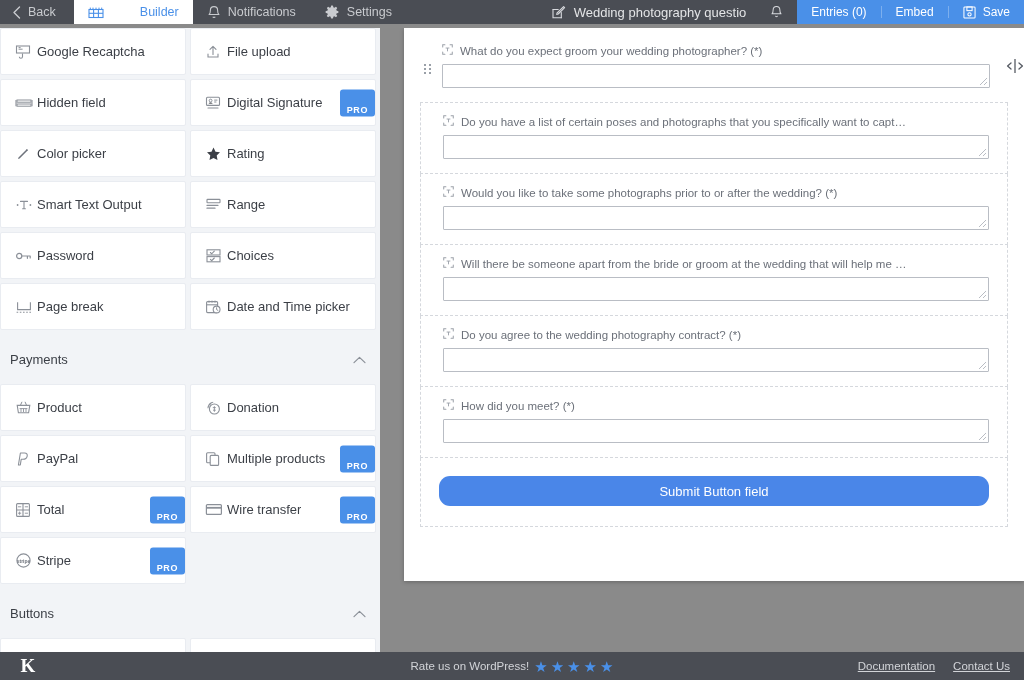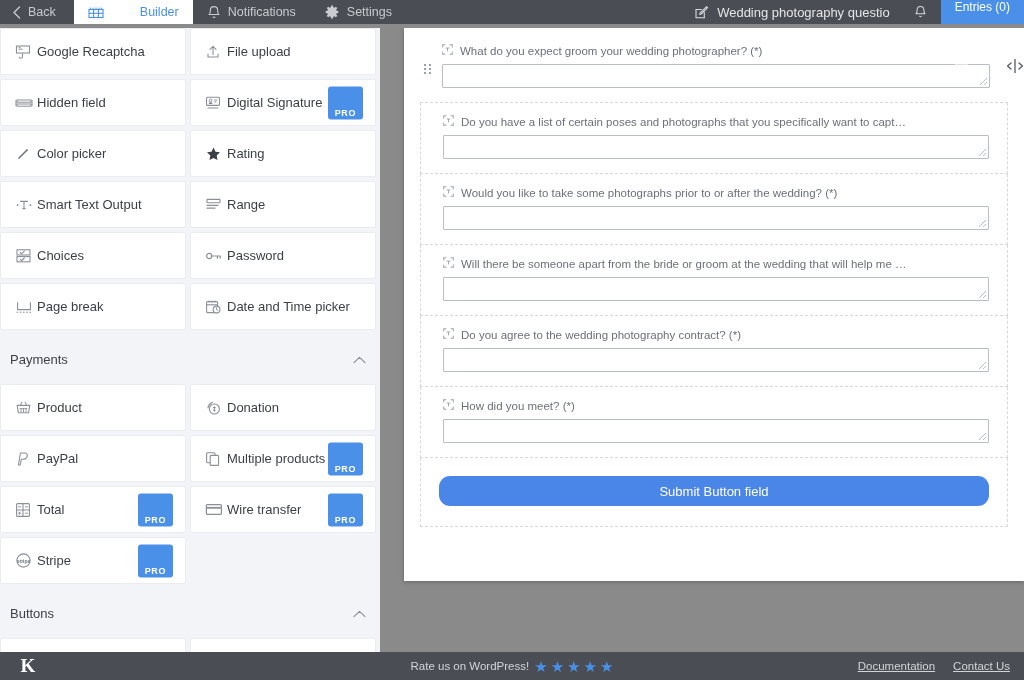--- a/index.html
+++ b/index.html
@@ -23,21 +23,21 @@
     padding:0 14px; color:#c9cbcf; font-size:12.5px;
     cursor:pointer; white-space:nowrap;
   }
   .tb-item.back{ padding-left:12px; padding-right:18px; }
   .tb-item.active{ background:#ffffff; color:#4a90e8;gap:36px; }
   .tb-flex{ flex:1 1 auto; }
   .tb-title{
     display:flex; align-items:center; gap:8px;
     color:#e4e5e7; font-size:13px; padding:0 10px;
   }
-  .tb-blue{ background:#4a90e8; color:#fff;flex-direction:column; }
+  .tb-blue{ background:#4a90e8; color:#fff; }
   .tb-blue .tb-item{ color:#ffffff; font-size:12px; }
   .tb-sep{ width:1px; background:rgba(255,255,255,.28); margin:6px 0; }
   .ico{ display:inline-block; line-height:0; }
   .ico svg{ display:block; }
 
   
   .sidebar{
     position:absolute; top:28px; left:0; width:380px; height:624px;
     background:#f2f4f7; overflow:hidden;
   }
@@ -47,23 +47,23 @@
   .card{
     width:186px; height:47px; background:#fff;
     border:1px solid #e9ecf1; margin:0 4px 4px 0;
     display:flex; align-items:center; padding:0 14px;
     cursor:pointer; position:relative;
     border-radius:2px;
   }
   .card .ci{ width:22px; flex:0 0 22px; display:flex; align-items:center; justify-content:flex-start; color:#6e737c; }
   .card .cl{ font-size:13px; color:#3b3f46; white-space:nowrap; overflow:hidden; }
   .pro{
-    position:absolute; right:12px; top:50%; transform:translateY(-50%);
+    position:absolute; right:0; top:50%; transform:translateY(-50%);
     background:#4a90e8; color:#fff; font-size:9px; font-weight:bold;
-    letter-spacing:.6px; border-radius:3px; padding:21px 7px 2px;
+    letter-spacing:.6px; border-radius:3px; padding:15px 7px 2px;
   }
   .sec-head{
     width:100%; height:50px; display:flex; align-items:center;
     justify-content:space-between; padding:0 14px 0 10px;
     font-size:13px; color:#3b3f46; cursor:pointer;
   }
   .chev{ color:#8b9098; }
 
   
   .canvas{
@@ -305,37 +305,37 @@
         <svg width="17" height="15" viewBox="0 0 17 15">
             <rect x="2" y="2.4" width="13" height="3.4" rx=".6" stroke="#8b9098" stroke-width="1.1" fill="none"></rect>
             <path d="M2 8.3h11M2 11.2h8" stroke="#8b9098" stroke-width="1.3" stroke-linecap="round"></path>
           </svg>
       </span>
       <span class="cl">Range</span>
     </div>
 
     <div class="card">
       <span class="ci">
+        <svg width="18" height="12" viewBox="0 0 18 12">
+            <circle cx="4.2" cy="6" r="2.6" stroke="#8b9098" stroke-width="1.2" fill="none"></circle>
+            <path d="M6.8 6h8.4M12.4 6v2.3M15.2 6v2" stroke="#8b9098" stroke-width="1.2" stroke-linecap="round"></path>
+          </svg>
+      </span>
+      <span class="cl">Password</span>
+    </div>
+    <div class="card">
+      <span class="ci">
         <svg width="17" height="16" viewBox="0 0 17 16">
             <rect x="2" y="1.8" width="13" height="5.2" stroke="#8b9098" stroke-width="1.1" fill="none"></rect>
             <rect x="2" y="8.6" width="13" height="5.2" stroke="#8b9098" stroke-width="1.1" fill="none"></rect>
             <path d="M5.4 4.5l1.3 1.3 2.6-2.6" stroke="#8b9098" stroke-width="1.1" fill="none" stroke-linecap="round"></path>
             <path d="M5.4 11.3l1.3 1.3 2.6-2.6" stroke="#8b9098" stroke-width="1.1" fill="none" stroke-linecap="round"></path>
           </svg>
       </span>
       <span class="cl">Choices</span>
-    </div>
-    <div class="card">
-      <span class="ci">
-        <svg width="18" height="12" viewBox="0 0 18 12">
-            <circle cx="4.2" cy="6" r="2.6" stroke="#8b9098" stroke-width="1.2" fill="none"></circle>
-            <path d="M6.8 6h8.4M12.4 6v2.3M15.2 6v2" stroke="#8b9098" stroke-width="1.2" stroke-linecap="round"></path>
-          </svg>
-      </span>
-      <span class="cl">Password</span>
     </div>
 
     <div class="card">
       <span class="ci">
         <svg width="18" height="14" viewBox="0 0 18 14">
             <path d="M2.6 2.2v7.4h12.8V2.2" stroke="#8b9098" stroke-width="1.1" fill="none"></path>
             <path d="M1.6 12.2h1.6M4.8 12.2h1.6M8 12.2h1.6M11.2 12.2h1.6M14.4 12.2h1.6" stroke="#8b9098" stroke-width="1.1"></path>
           </svg>
       </span>
       <span class="cl">Page break</span>

